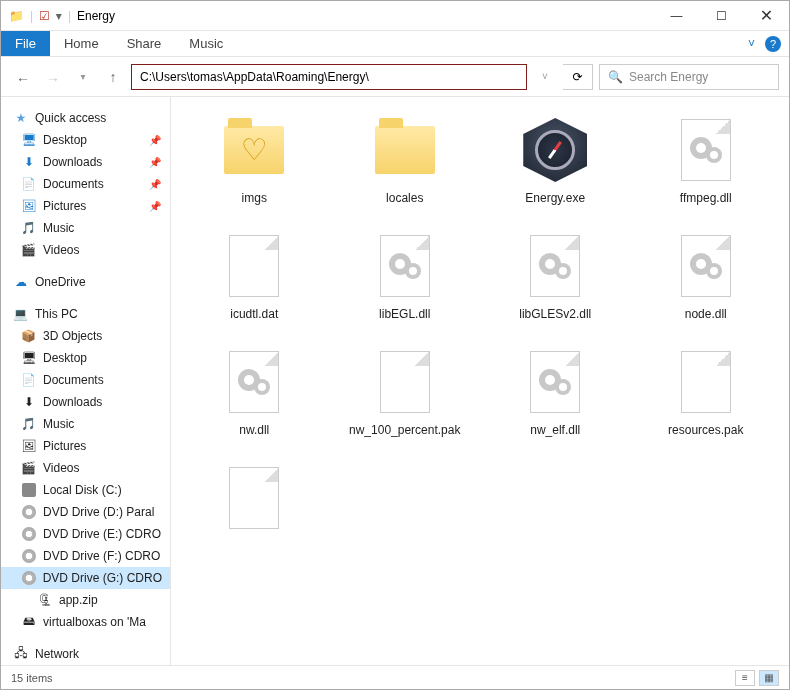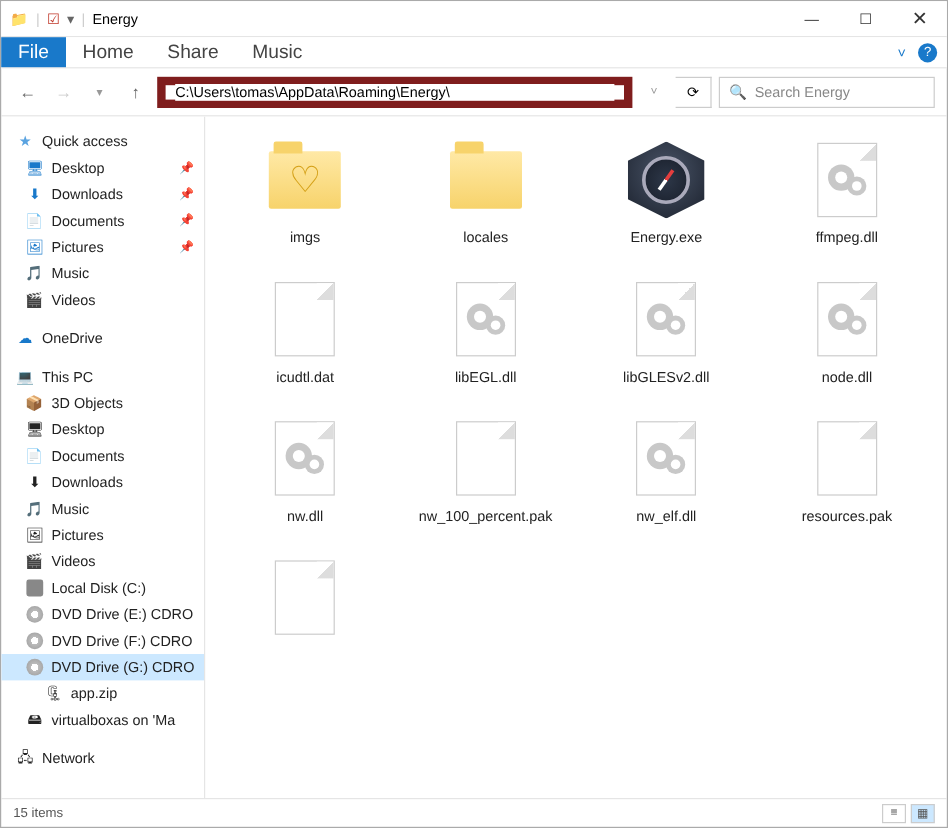--- a/index.html
+++ b/index.html
@@ -4,27 +4,27 @@
 <style>
 * { margin: 0; padding: 0; box-sizing: border-box; font-family: "Segoe UI", Tahoma, sans-serif; }
 body { width: 790px; height: 690px; background: #fff; overflow: hidden; font-size: 12px; }
 .window { width: 100%; height: 100%; display: flex; flex-direction: column; border: 1px solid #aaa; }
 .titlebar { height: 30px; display: flex; align-items: center; background: #fff; border-bottom: 1px solid #e5e5e5; }
 .titlebar-icons { display: flex; align-items: center; gap: 6px; padding: 0 8px; }
 .win-controls { margin-left: auto; display: flex; }
 .win-btn { width: 45px; height: 30px; display: flex; align-items: center; justify-content: center; font-size: 12px; color: #333; }
 .win-btn.close { font-size: 16px; }
 .ribbon-tabs { height: 26px; display: flex; align-items: stretch; background: #fff; border-bottom: 1px solid #e5e5e5; }
-.ribbon-tab { padding: 0 14px; font-size: 16px; color: #444; display: flex; align-items: center; }
+.ribbon-tab { padding: 0 14px; font-size: 13px; color: #444; display: flex; align-items: center; }
 .ribbon-tab.file { background: #1979ca; color: #fff; }
 .ribbon-expand { margin-left: auto; padding: 0 8px; display: flex; align-items: center; gap: 10px; color: #1979ca; }
 .help-circle { width: 16px; height: 16px; border-radius: 50%; background: #1979ca; color: #fff; display: flex; align-items: center; justify-content: center; font-size: 11px; }
 .addressbar { height: 40px; display: flex; align-items: center; padding: 6px 10px; gap: 6px; border-bottom: 1px solid #e5e5e5; }
 .nav-btn { width: 24px; height: 24px; display: flex; align-items: center; justify-content: center; color: #666; font-size: 14px; }
-.addr-input { flex: 1; height: 26px; border: 7px solid #7f1d1d; padding: 0 8px; display: flex; align-items: center; }
+.addr-input { flex: 1; height: 26px; border: 1px solid #7f1d1d; padding: 0 8px; display: flex; align-items: center; }
 .addr-input input { border: none; outline: none; width: 100%; font-size: 12px; }
 .refresh-btn, .search-box { height: 26px; border: 1px solid #ccc; display: flex; align-items: center; }
 .refresh-btn { width: 30px; justify-content: center; border-left: none; }
 .search-box { width: 180px; padding: 0 8px; color: #888; gap: 6px; }
 .body-area { flex: 1; display: flex; overflow: hidden; }
 .sidebar { width: 170px; border-right: 1px solid #e5e5e5; overflow-y: auto; padding: 10px 0; }
 .nav-item { display: flex; align-items: center; padding: 3px 8px 3px 20px; gap: 6px; font-size: 12px; color: #222; white-space: nowrap; overflow: hidden; }
 .nav-item.header { padding-left: 12px; font-weight: normal; }
 .nav-item.selected { background: #cce8ff; }
 .nav-icon { width: 16px; height: 16px; display: inline-flex; align-items: center; justify-content: center; font-size: 12px; }
@@ -183,20 +183,26 @@
           <div class="nav-item">
             <span class="nav-icon">
               <span class="ico-disk"></span>
             </span>
             <span>Local Disk (C:)</span>
           </div>
           <div class="nav-item">
             <span class="nav-icon">
               <span class="ico-dvd"></span>
             </span>
+            <span>DVD Drive (D:) Paral</span>
+          </div>
+          <div class="nav-item">
+            <span class="nav-icon">
+              <span class="ico-dvd"></span>
+            </span>
             <span>DVD Drive (E:) CDRO</span>
           </div>
           <div class="nav-item">
             <span class="nav-icon">
               <span class="ico-dvd"></span>
             </span>
             <span>DVD Drive (F:) CDRO</span>
           </div>
           <div class="nav-item selected">
             <span class="nav-icon">

